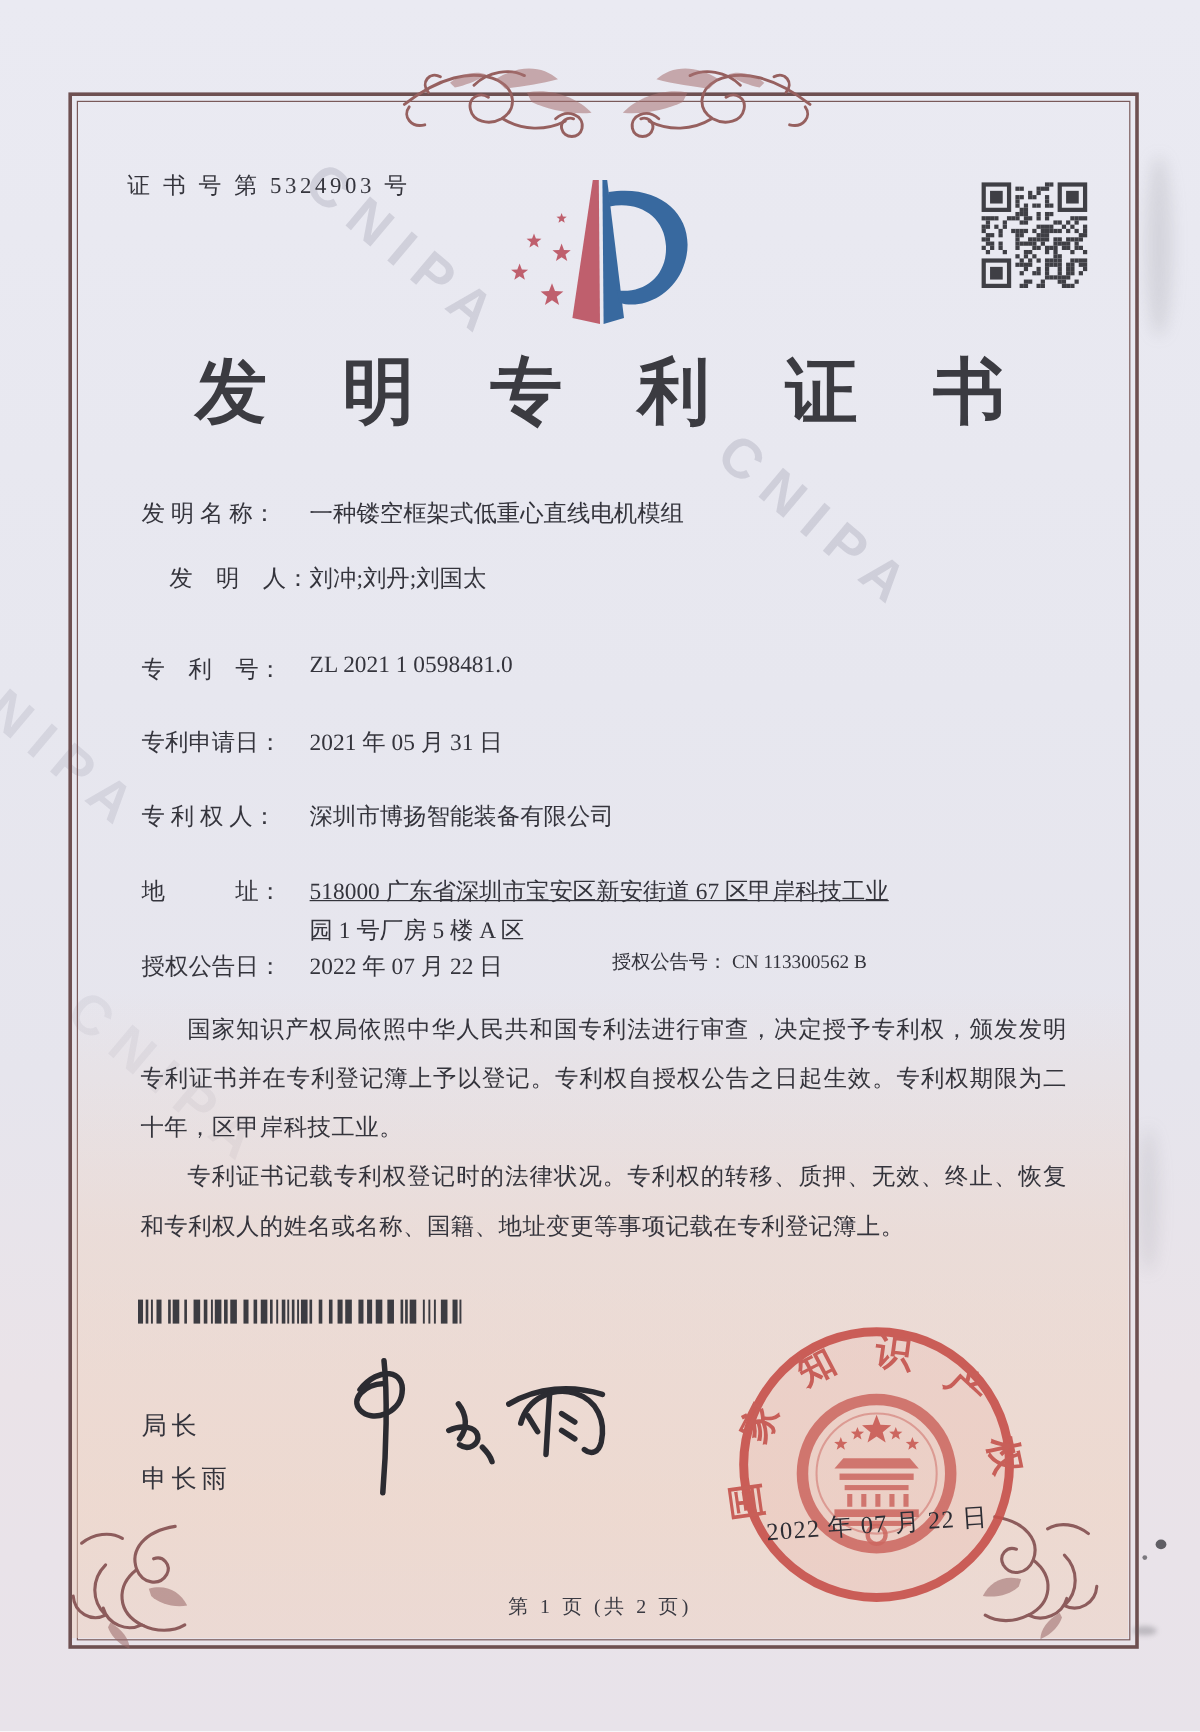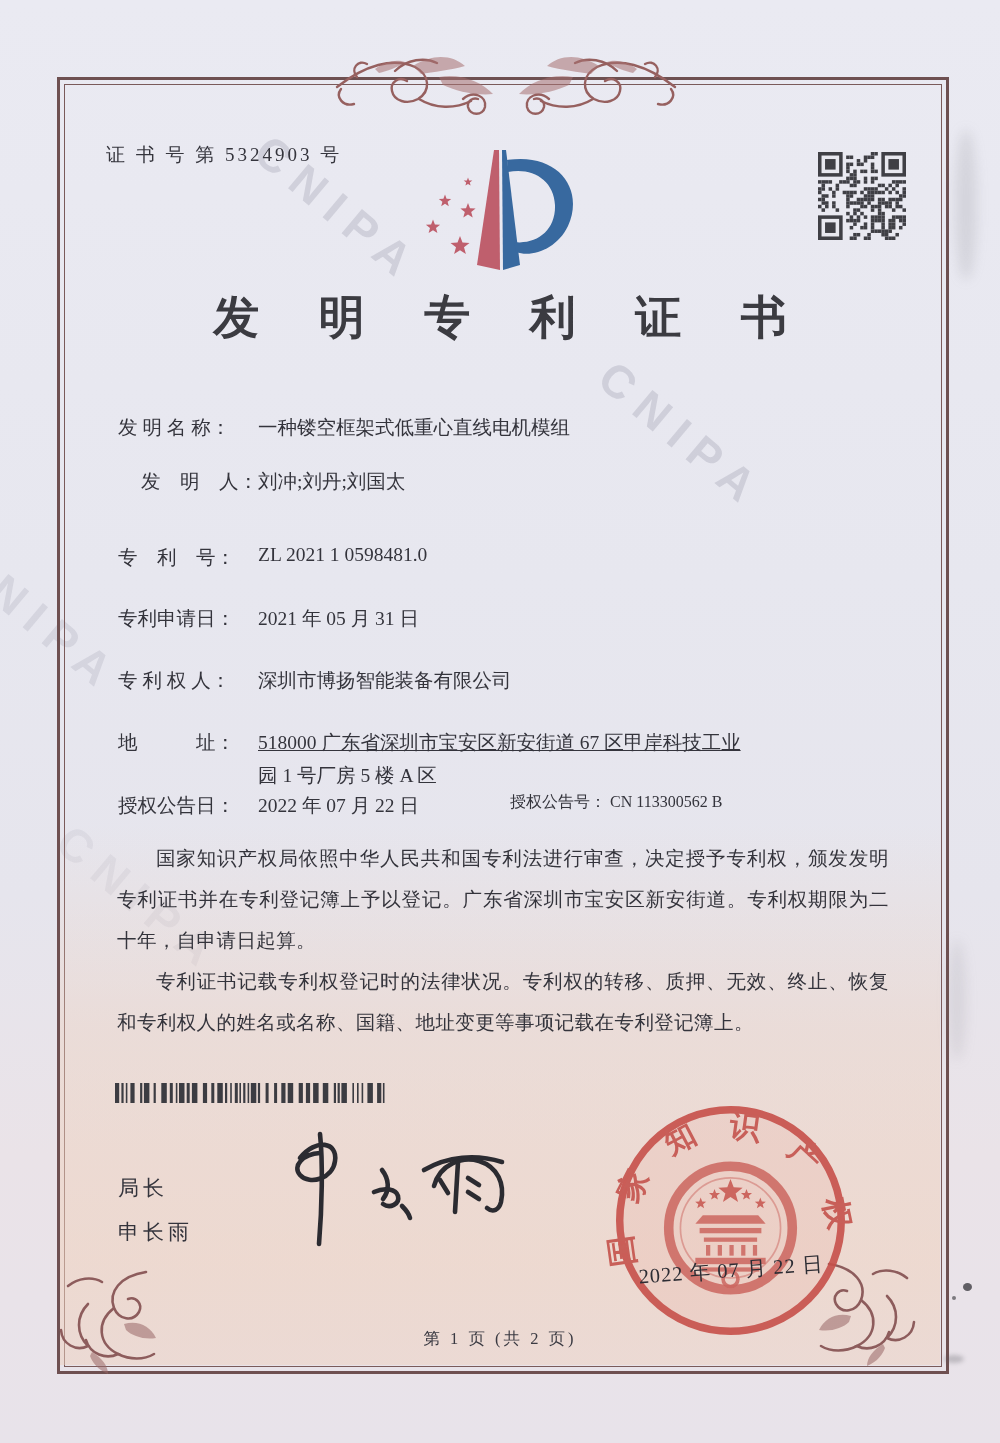--- a/index.html
+++ b/index.html
@@ -6,21 +6,21 @@
   body{width:1000px;height:1443px;font-family:"Liberation Serif","DejaVu Serif",serif;}
   .page{position:relative;width:1000px;height:1443px;overflow:hidden;color:#3a3a42;
     background:linear-gradient(180deg,#eaeaf2 0%,#e7e7ef 40%,#e6e5ed 62%,#eae3e8 80%,#e8e3ea 100%);}
   .frame{position:absolute;left:57px;top:77px;width:886px;height:1291px;border:3px solid #6e5051;}
   .frame::before{content:"";position:absolute;left:4px;top:4px;right:4px;bottom:4px;border:1px solid #7a5a5a;}
   .tint{position:absolute;left:60px;top:80px;width:880px;height:1285px;pointer-events:none;
     background:linear-gradient(180deg,rgba(240,216,198,0) 58%,rgba(238,207,186,.38) 74%,rgba(240,209,188,.55) 92%,rgba(238,208,190,.5) 100%);}
   .wm{position:absolute;font-family:"Liberation Sans",sans-serif;font-weight:bold;font-size:46px;
     letter-spacing:12px;color:rgba(140,142,160,.27);transform:rotate(40deg);white-space:nowrap;}
   .cert-no{position:absolute;left:106px;top:142px;font-size:19px;letter-spacing:3px;color:#35353d;}
-  .title{position:absolute;left:0;top:287px;width:100%;text-align:center;font-size:46px;font-weight:600;
+  .title{position:absolute;left:0;top:287px;width:100%;text-align:center;font-size:60px;font-weight:600;
     letter-spacing:24px;text-indent:24px;color:#3b3b41;}
   .row{position:absolute;left:118px;font-size:19.5px;color:#34343c;white-space:nowrap;}
   .row .lab{display:inline-block;width:140px;white-space:pre;vertical-align:top;}
   .row .val{margin-left:0px;}
   .addr2{position:absolute;left:258px;font-size:19.5px;color:#34343c;}
   .grant2{position:absolute;left:510px;font-size:16px;color:#34343c;white-space:nowrap;}
   .paras{position:absolute;left:117px;top:839px;width:772px;}
   .paras p{margin:0;font-size:19.5px;line-height:2.1;text-indent:2em;text-align:justify;
     letter-spacing:0.4px;color:#34343c;}
   .director{position:absolute;font-size:21px;letter-spacing:4px;color:#34343c;}
@@ -357,21 +357,21 @@
   </div>
   <div class="addr2" style="top:762px;">园 1 号厂房 5 楼 A 区</div>
   <div class="row" style="top:792px;">
     <span class="lab">授权公告日：</span><span class="val">2022 年 07 月 22 日</span>
   </div>
   <div class="grant2" style="top:792px;">
     <span>授权公告号：</span> <span>CN 113300562 B</span>
   </div>
 
   <div class="paras">
-    <p>国家知识产权局依照中华人民共和国专利法进行审查，决定授予专利权，颁发发明专利证书并在专利登记簿上予以登记。广东省深圳市宝安区新安街道。专利权期限为二十年，自申请日起算。</p>
+    <p>国家知识产权局依照中华人民共和国专利法进行审查，决定授予专利权，颁发发明专利证书并在专利登记簿上予以登记。专利权自授权公告之日起生效。专利权期限为二十年，区甲岸科技工业。</p>
     <p>专利证书记载专利权登记时的法律状况。专利权的转移、质押、无效、终止、恢复和专利权人的姓名或名称、国籍、地址变更等事项记载在专利登记簿上。</p>
   </div>
 
   <svg id="barcode" style="left:115px;top:1083px;" width="272" height="20" viewBox="0 0 272 20">
       <rect x="0.0" y="0" width="4.2" height="20" fill="#3c3c42"></rect>
       <rect x="6.4" y="0" width="2.2" height="20" fill="#3c3c42"></rect>
       <rect x="10.8" y="0" width="1.6" height="20" fill="#3c3c42"></rect>
       <rect x="15.4" y="0" width="4.2" height="20" fill="#3c3c42"></rect>
       <rect x="25.1" y="0" width="2.2" height="20" fill="#3c3c42"></rect>
       <rect x="28.9" y="0" width="5.5" height="20" fill="#3c3c42"></rect>

